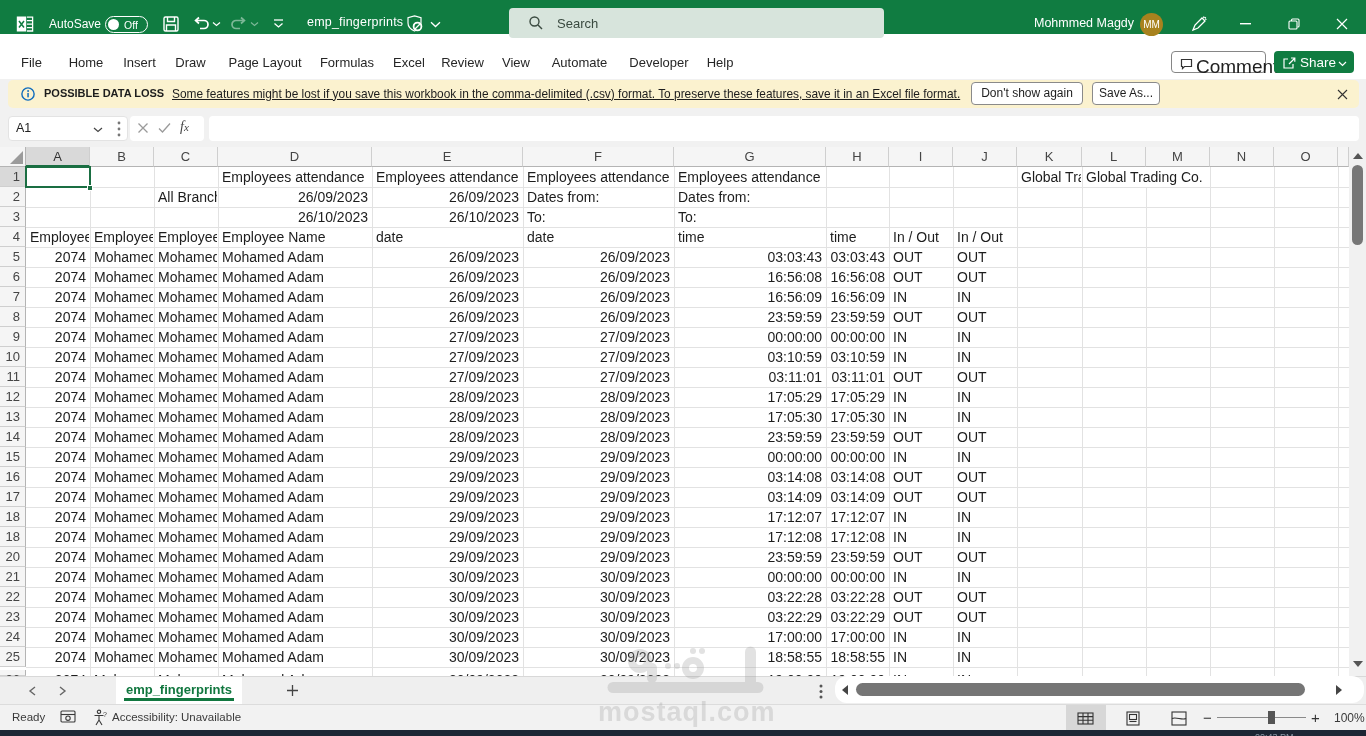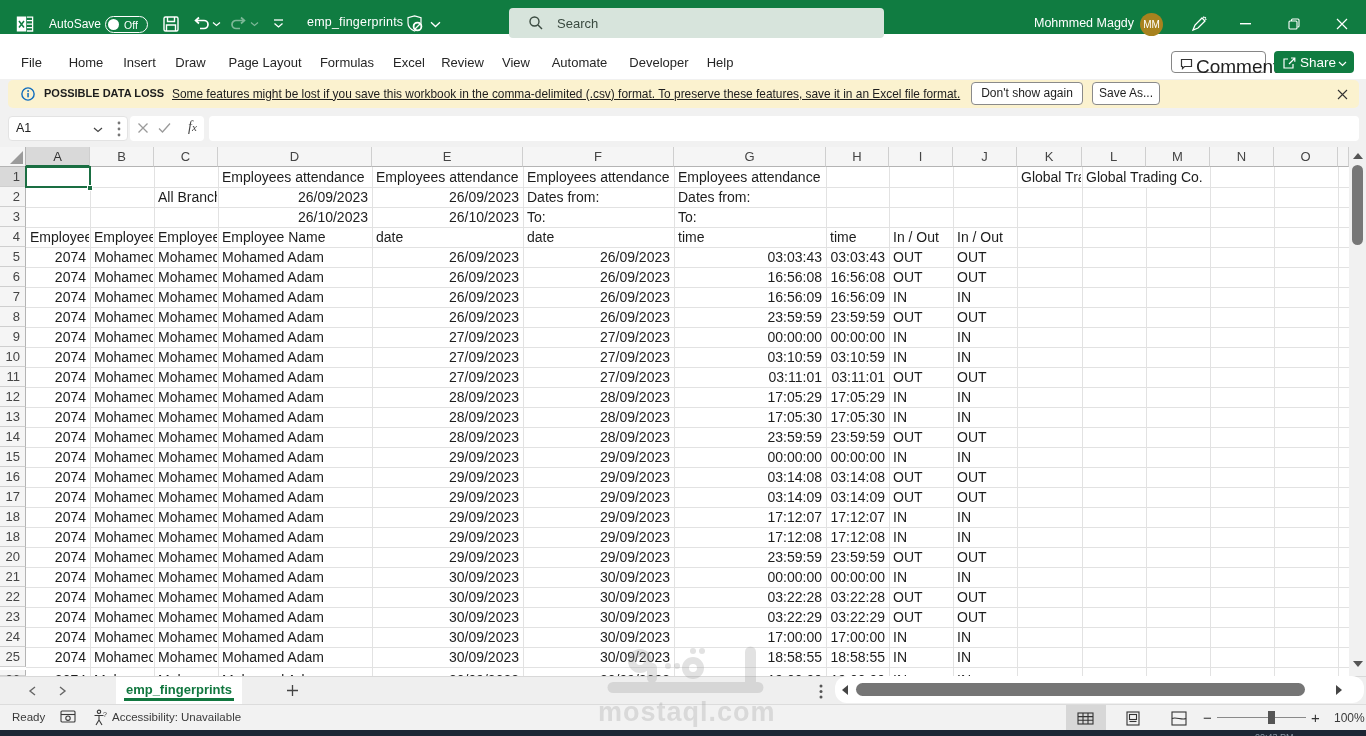--- a/index.html
+++ b/index.html
@@ -187,21 +187,21 @@
         <circle cx="2" cy="8" r="1.4" fill="#777"></circle>
         <circle cx="2" cy="14" r="1.4" fill="#777"></circle>
       </svg>
   <div class="wbox" style="left:130px;width:74px">
     <svg class="abs" style="left:7px;top:6px" width="12" height="12" viewBox="0 0 12 12" stroke="#9a9a9a" stroke-width="1.3">
           <path d="M1.5 1.5 L10.5 10.5 M10.5 1.5 L1.5 10.5"></path>
         </svg>
     <svg class="abs" style="left:28px;top:6px" width="13" height="12" viewBox="0 0 13 12" fill="none" stroke="#9a9a9a" stroke-width="1.3">
           <path d="M1 6.5 L4.5 10 L12 1.5"></path>
         </svg>
-    <span class="abs" style="left:58px;top:3px;font-size:14px;font-style:italic;font-family:'Liberation Serif',serif;color:#444">f<i style="font-size:11px">x</i></span>
+    <span class="abs" style="left:50px;top:3px;font-size:14px;font-style:italic;font-family:'Liberation Serif',serif;color:#444">f<i style="font-size:11px">x</i></span>
   </div>
   <div class="wbox" style="left:209px;width:1150px"></div>
 </div>
 
 <div id="grid">
   <div class="vl" style="left:90px;top:20px;height:509px"></div>
 <div class="vl" style="left:154px;top:20px;height:509px"></div>
 <div class="vl" style="left:218px;top:20px;height:509px"></div>
 <div class="vl" style="left:372px;top:20px;height:509px"></div>
 <div class="vl" style="left:523px;top:20px;height:509px"></div>

